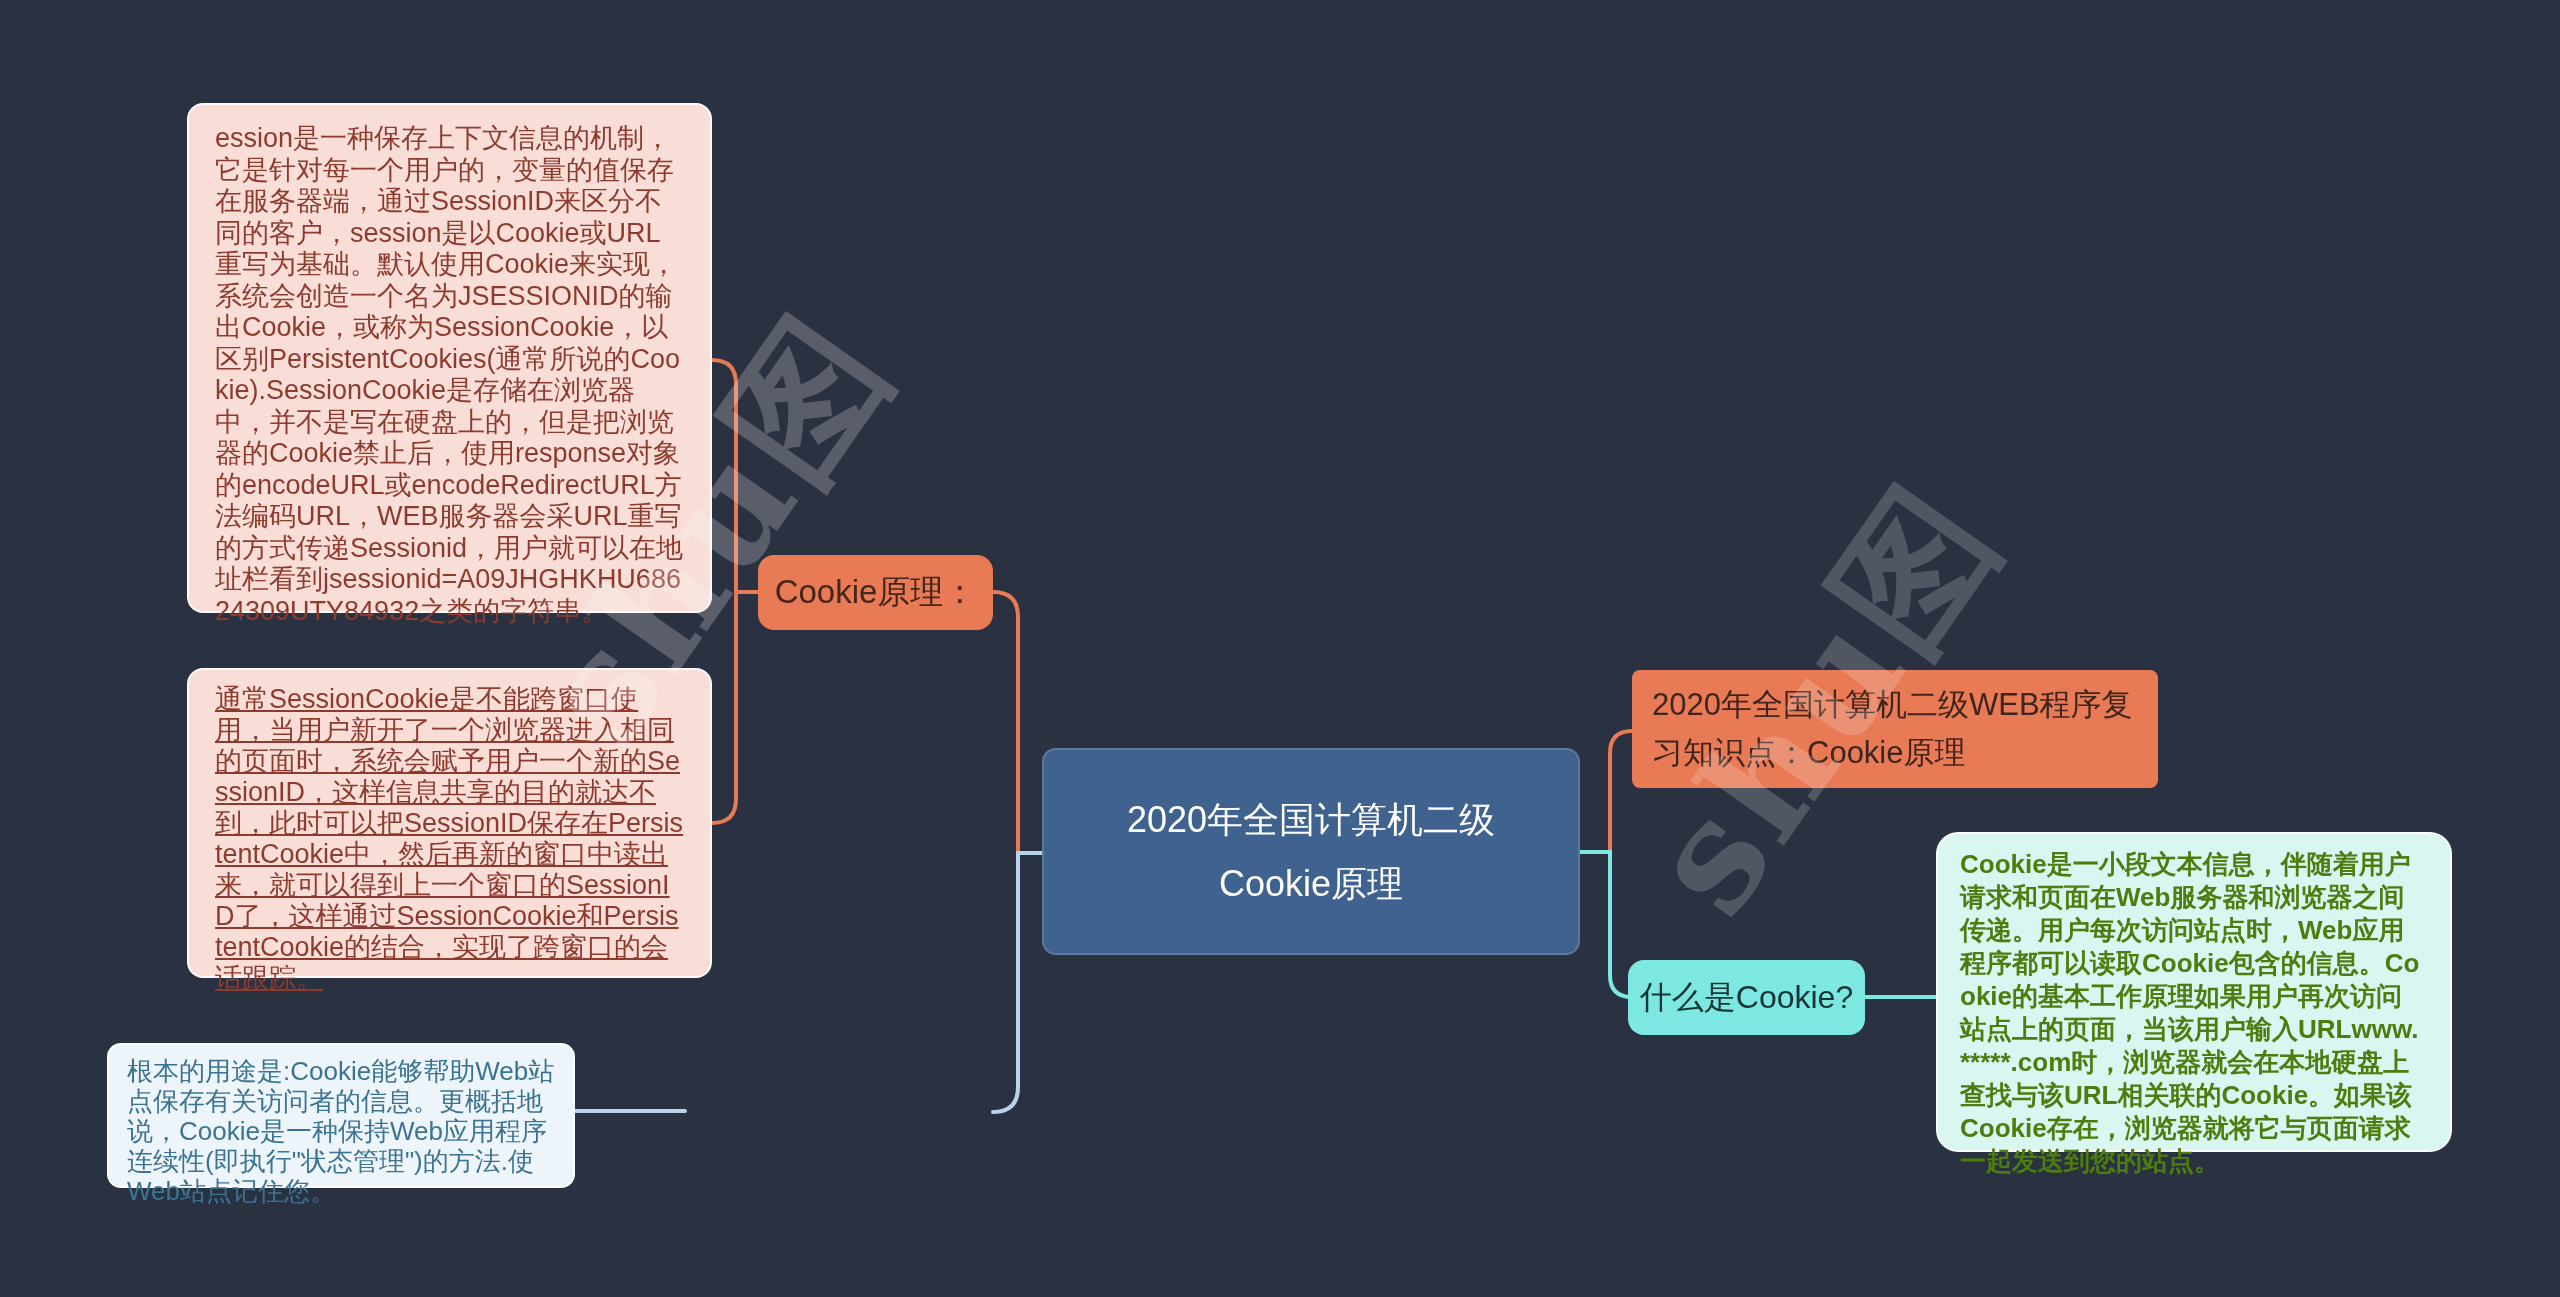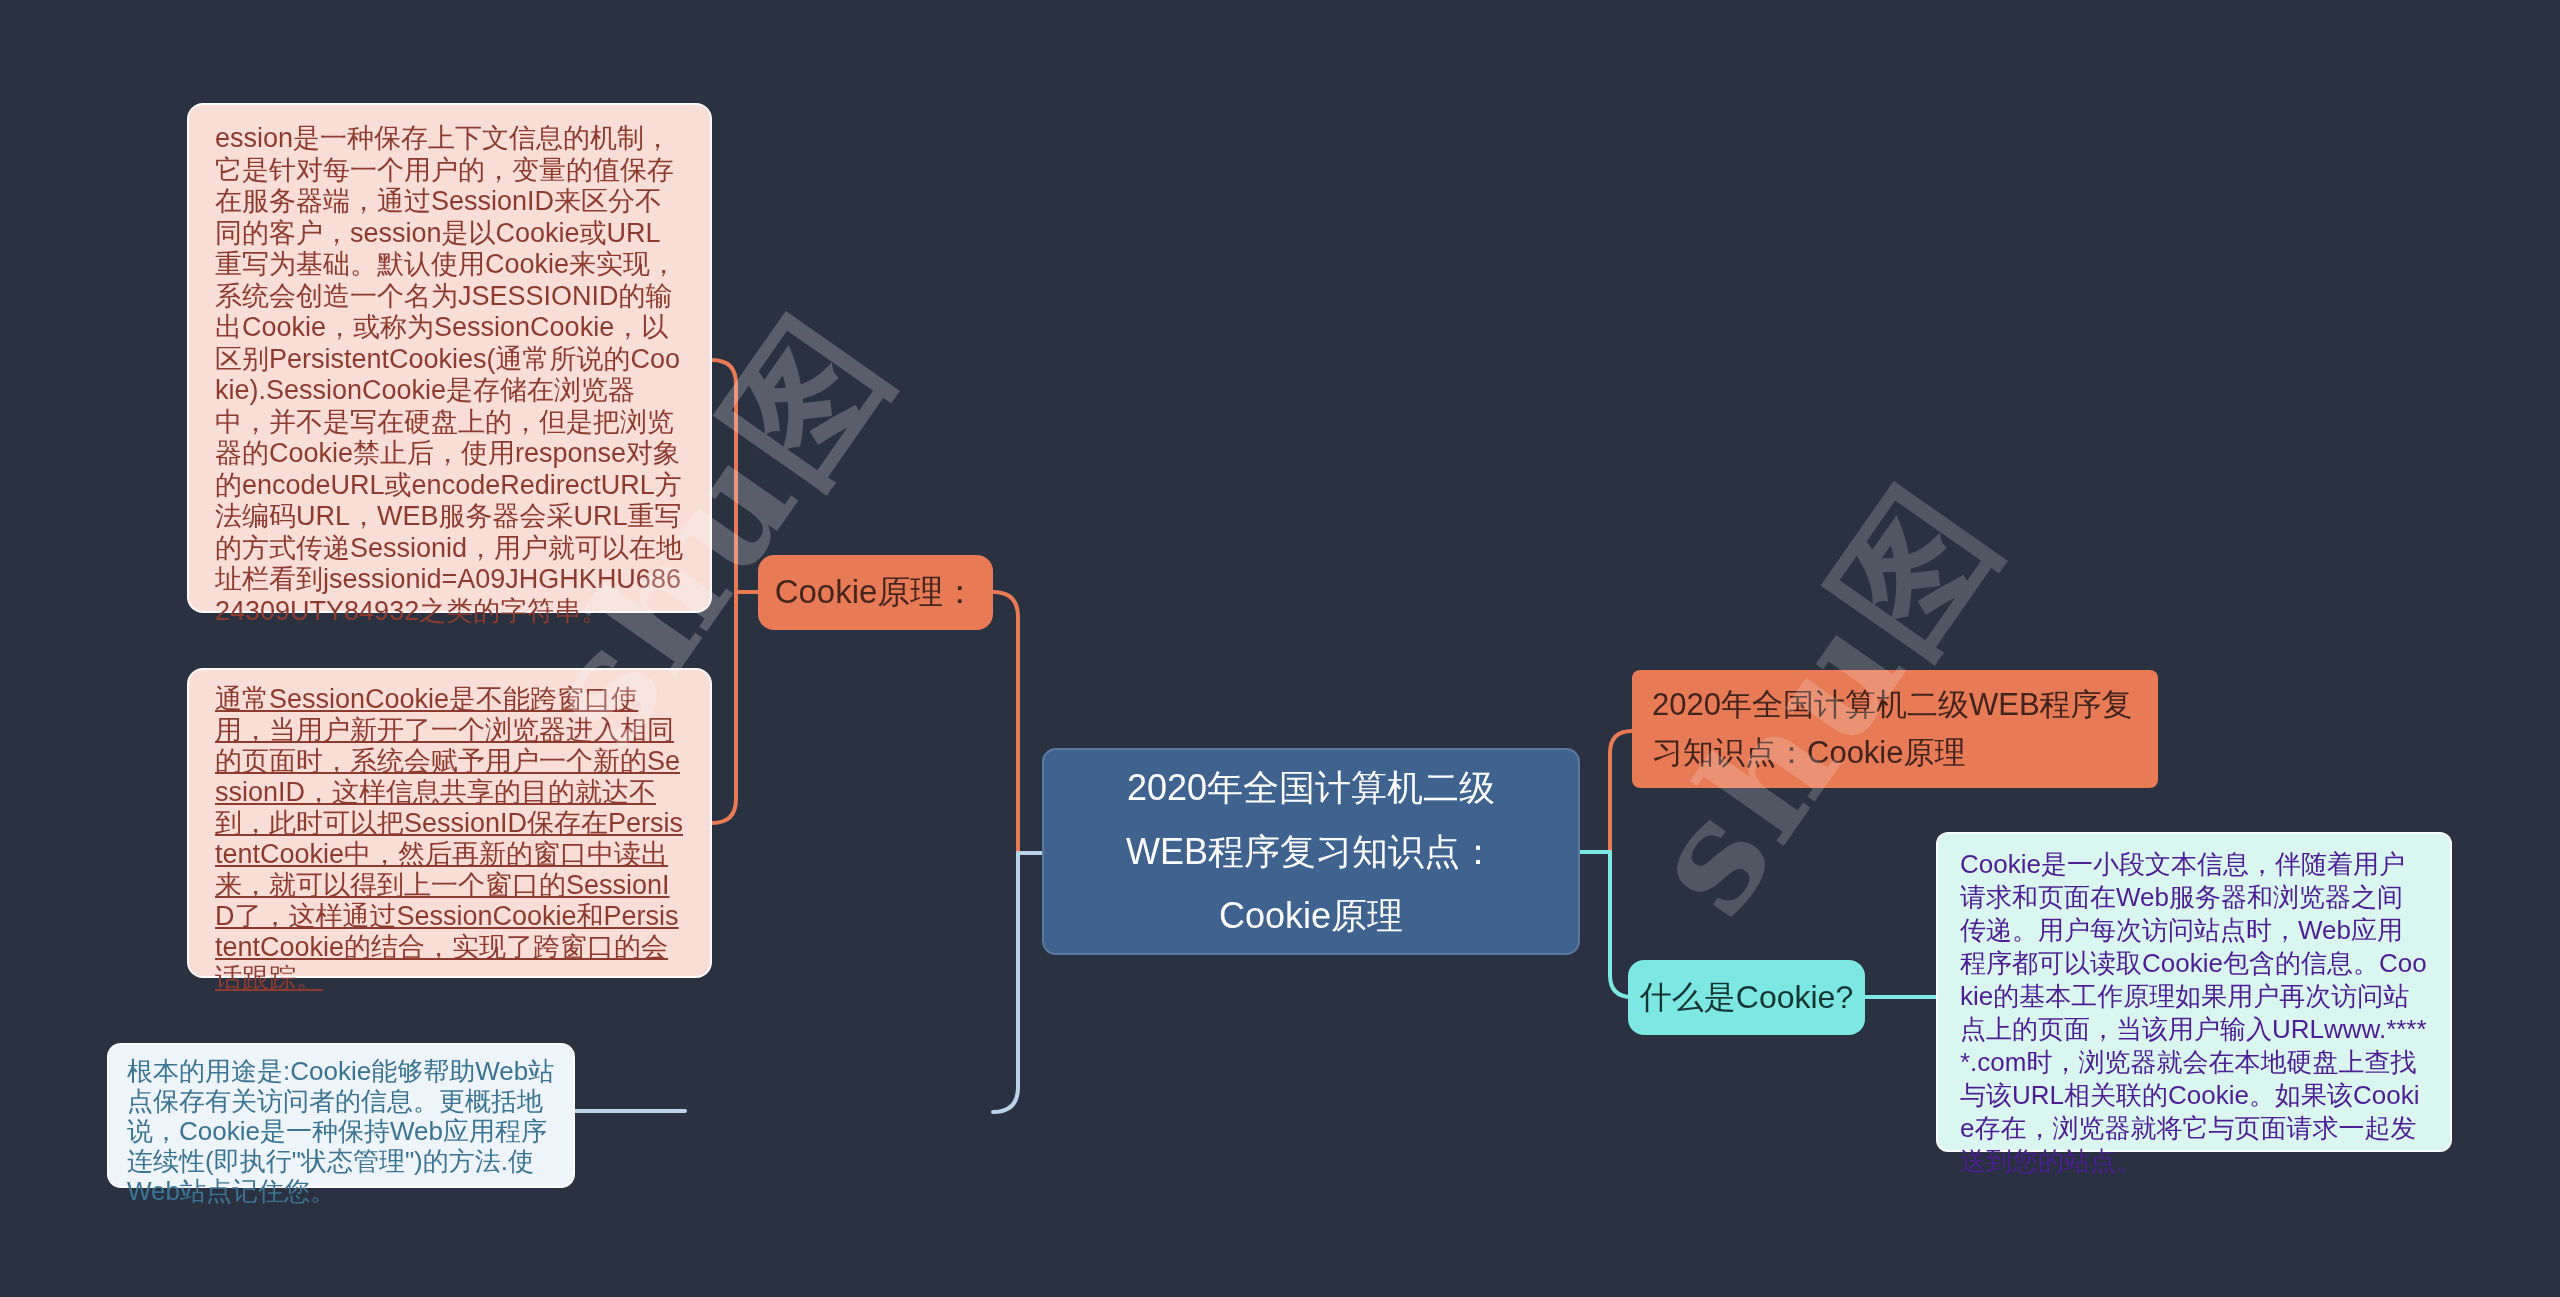--- a/index.html
+++ b/index.html
@@ -9,21 +9,21 @@
   }
   .canvas{position:absolute;inset:0;}
   svg.wires{position:absolute;left:0;top:0;pointer-events:none;}
   .node{position:absolute;box-sizing:border-box;}
   .leafbox{
     border-radius:16px;border:2px solid rgba(255,255,255,0.85);
     word-break:break-all;text-align:left;
   }
   .box-pink{background:#f8ded6;color:#8e3b2f;font-size:27px;line-height:31.5px;}
   .box-blue{background:#edf4fa;color:#3b7492;font-size:26px;line-height:30px;border-radius:14px;}
-  .box-cyan{background:#d9f6f0;color:#4c1d95;font-size:26px;line-height:33px;border-radius:12px;}
+  .box-cyan{background:#d9f6f0;color:#4d7c0f;font-size:26px;line-height:33px;border-radius:22px;font-weight:bold;}
   .pill{
     display:flex;align-items:center;justify-content:center;
     border-radius:16px;white-space:nowrap;
   }
   .pill-orange{background:#e87a55;color:#45261d;}
   .pill-lightblue{background:#aecbe0;color:#202f3e;}
   .pill-turquoise{background:#7ce8e1;color:#143533;}
   .root-node{
     background:#3f628f;color:#ffffff;border-radius:14px;
     border:2px solid rgba(255,255,255,0.15);
@@ -69,21 +69,20 @@
 
   <div class="node leafbox box-pink" style="left:187px;top:668px;width:525px;height:310px;padding:14px 26px;line-height:31px;text-decoration:underline;">通常SessionCookie是不能跨窗口使用，当用户新开了一个浏览器进入相同的页面时，系统会赋予用户一个新的SessionID，这样信息共享的目的就达不到，此时可以把SessionID保存在PersistentCookie中，然后再新的窗口中读出来，就可以得到上一个窗口的SessionID了，这样通过SessionCookie和PersistentCookie的结合，实现了跨窗口的会话跟踪。</div>
 
   <div class="node pill pill-orange" style="left:758px;top:555px;width:235px;height:75px;font-size:33px;">Cookie原理：</div>
 
   <div class="node leafbox box-blue" style="left:107px;top:1043px;width:468px;height:145px;padding:11px 18px;">根本的用途是:Cookie能够帮助Web站点保存有关访问者的信息。更概括地说，Cookie是一种保持Web应用程序连续性(即执行"状态管理")的方法.使Web站点记住您。</div>
 
 
   <div class="node root-node" style="left:1042px;top:748px;width:538px;height:207px;">
     <span>2020年全国计算机二级</span>
-    <span>WEB程序复习知识点：</span>
     <span>Cookie原理</span>
   </div>
 
   <div class="node topic-node" style="left:1632px;top:670px;width:526px;height:118px;">
     <span>2020年全国计算机二级WEB程序复</span>
     <span>习知识点：Cookie原理</span>
   </div>
 
   <div class="node pill pill-turquoise" style="left:1628px;top:960px;width:237px;height:75px;font-size:32px;">什么是Cookie?</div>
 

